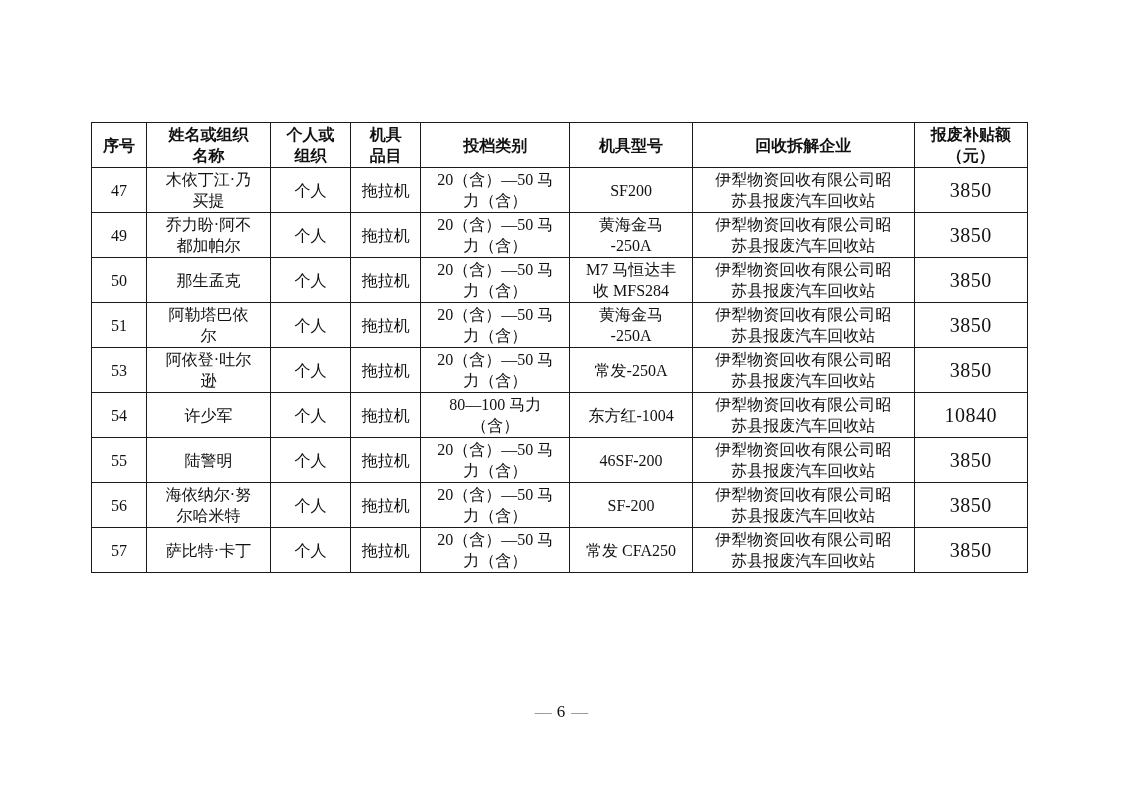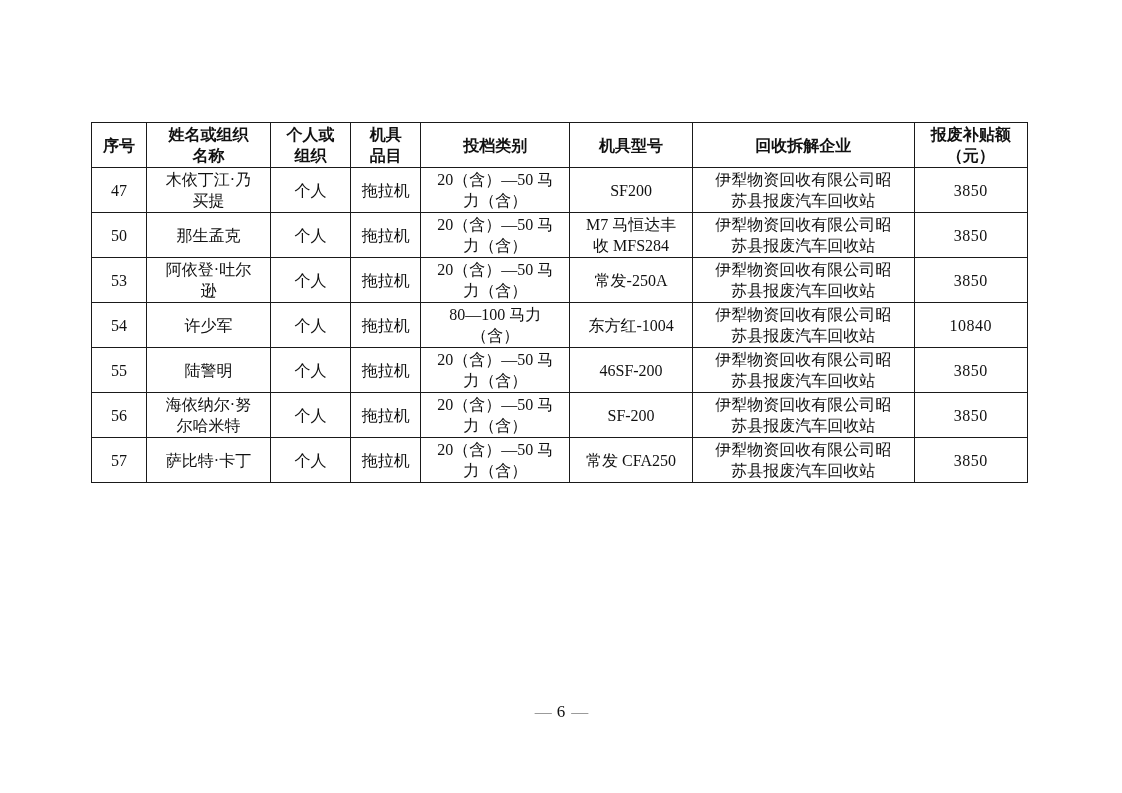--- a/index.html
+++ b/index.html
@@ -35,21 +35,21 @@
     height: 45px;
     overflow: hidden;
   }
   table.subsidy th {
     font-family: "Liberation Sans", "DejaVu Sans", sans-serif;
     font-weight: bold;
     font-size: 16px;
   }
   table.subsidy td.cell-subsidy,
   table.subsidy td.cell-no {
-    font-size: 16px;
+    font-size: 20px;
     letter-spacing: 0.5px;
   }
   .footer {
     position: absolute;
     left: 0;
     top: 700px;
     width: 100%;
     text-align: center;
     font-size: 17px;
     line-height: 24px;
@@ -103,28 +103,56 @@
           <td class="cell-person-or-org">个人</td>
           <td class="cell-item">拖拉机</td>
           <td class="cell-power-class">20（含）—50 马
 力（含）</td>
           <td class="cell-model">SF200</td>
           <td class="cell-recycler">伊犁物资回收有限公司昭
 苏县报废汽车回收站</td>
           <td class="cell-subsidy">3850</td>
         </tr>
         <tr>
+          <td class="cell-serial">49</td>
+          <td class="cell-name">乔力盼·阿不
+都加帕尔</td>
+          <td class="cell-person-or-org">个人</td>
+          <td class="cell-item">拖拉机</td>
+          <td class="cell-power-class">20（含）—50 马
+力（含）</td>
+          <td class="cell-model">黄海金马
+-250A</td>
+          <td class="cell-recycler">伊犁物资回收有限公司昭
+苏县报废汽车回收站</td>
+          <td class="cell-subsidy">3850</td>
+        </tr>
+        <tr>
           <td class="cell-serial">50</td>
           <td class="cell-name">那生孟克</td>
           <td class="cell-person-or-org">个人</td>
           <td class="cell-item">拖拉机</td>
           <td class="cell-power-class">20（含）—50 马
 力（含）</td>
           <td class="cell-model">M7 马恒达丰
 收 MFS284</td>
+          <td class="cell-recycler">伊犁物资回收有限公司昭
+苏县报废汽车回收站</td>
+          <td class="cell-subsidy">3850</td>
+        </tr>
+        <tr>
+          <td class="cell-serial">51</td>
+          <td class="cell-name">阿勒塔巴依
+尔</td>
+          <td class="cell-person-or-org">个人</td>
+          <td class="cell-item">拖拉机</td>
+          <td class="cell-power-class">20（含）—50 马
+力（含）</td>
+          <td class="cell-model">黄海金马
+-250A</td>
           <td class="cell-recycler">伊犁物资回收有限公司昭
 苏县报废汽车回收站</td>
           <td class="cell-subsidy">3850</td>
         </tr>
         <tr>
           <td class="cell-serial">53</td>
           <td class="cell-name">阿依登·吐尔
 逊</td>
           <td class="cell-person-or-org">个人</td>
           <td class="cell-item">拖拉机</td>

